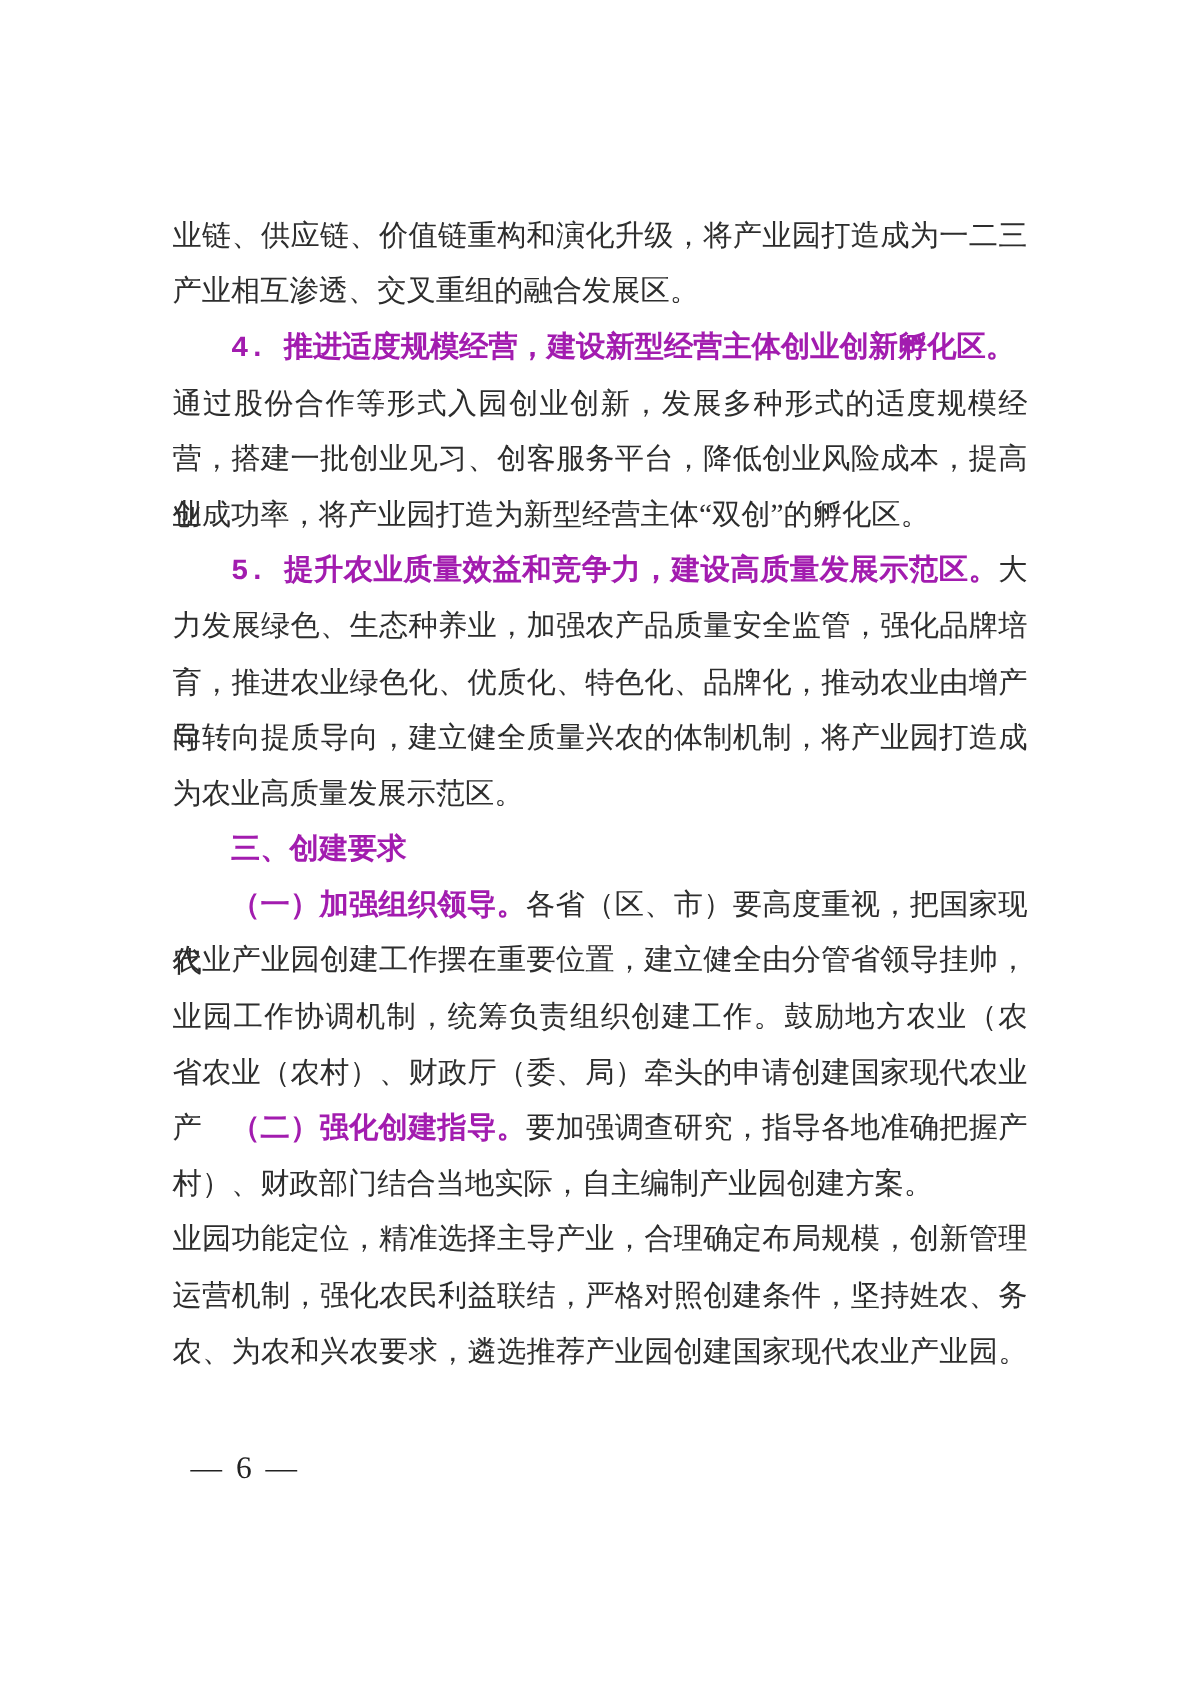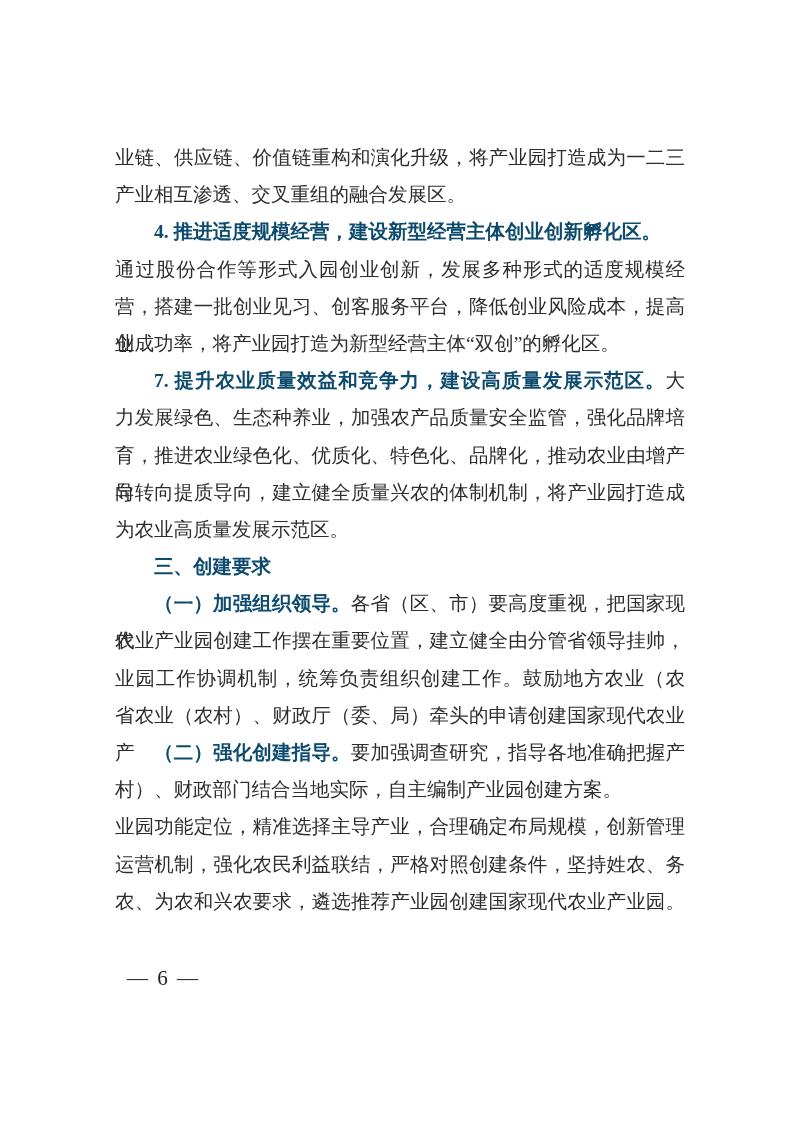--- a/index.html
+++ b/index.html
@@ -32,23 +32,23 @@
   .line.justify {
     text-align: justify;
     text-align-last: justify;
     text-justify: inter-character;
   }
   .line.indent {
     text-indent: 39px;
   }
   .seg { display: inline; text-align: center; }
   .seg.bold {
-    font-family: Liberation Serif, serif;
+    font-family: Liberation Mono, monospace;
     font-weight: 700;
-    color: #0c4a6e;
+    color: #a21caf;
   }
   .page-number {
     position: absolute;
     left: 127px;
     top: 966px;
     font-size: 21px;
     letter-spacing: 2px;
     color: #222222;
     font-family: "Liberation Serif", "DejaVu Serif", serif;
   }
@@ -78,21 +78,21 @@
 
 <div class="page">
 
   <div class="text-block">
       <div class="line justify"><span class="seg">业链、供应链、价值链重构和演化升级，将产业园打造成为一二三</span></div>
       <div class="line"><span class="seg">产业相互渗透、交叉重组的融合发展区。</span></div>
       <div class="line indent"><span class="seg bold">4. 推进适度规模经营，建设新型经营主体创业创新孵化区。</span></div>
       <div class="line justify"><span class="seg">通过股份合作等形式入园创业创新，发展多种形式的适度规模经</span></div>
       <div class="line justify"><span class="seg">营，搭建一批创业见习、创客服务平台，降低创业风险成本，提高创</span></div>
       <div class="line"><span class="seg">业成功率，将产业园打造为新型经营主体“双创”的孵化区。</span></div>
-      <div class="line justify indent"><span class="seg bold">7. 提升农业质量效益和竞争力，建设高质量发展示范区。</span><span class="seg">大</span></div>
+      <div class="line justify indent"><span class="seg bold">5. 提升农业质量效益和竞争力，建设高质量发展示范区。</span><span class="seg">大</span></div>
       <div class="line justify"><span class="seg">力发展绿色、生态种养业，加强农产品质量安全监管，强化品牌培</span></div>
       <div class="line justify"><span class="seg">育，推进农业绿色化、优质化、特色化、品牌化，推动农业由增产导</span></div>
       <div class="line justify"><span class="seg">向转向提质导向，建立健全质量兴农的体制机制，将产业园打造成</span></div>
       <div class="line"><span class="seg">为农业高质量发展示范区。</span></div>
       <div class="line indent"><span class="seg bold">三、创建要求</span></div>
       <div class="line justify indent"><span class="seg bold">（一）加强组织领导。</span><span class="seg">各省（区、市）要高度重视，把国家现代</span></div>
       <div class="line justify"><span class="seg">农业产业园创建工作摆在重要位置，建立健全由分管省领导挂帅，</span></div>
       <div class="line justify"><span class="seg">业园工作协调机制，统筹负责组织创建工作。鼓励地方农业（农</span></div>
       <div class="line justify"><span class="seg">省农业（农村）、财政厅（委、局）牵头的申请创建国家现代农业产</span></div>
       <div class="line justify indent"><span class="seg bold">（二）强化创建指导。</span><span class="seg">要加强调查研究，指导各地准确把握产</span></div>

